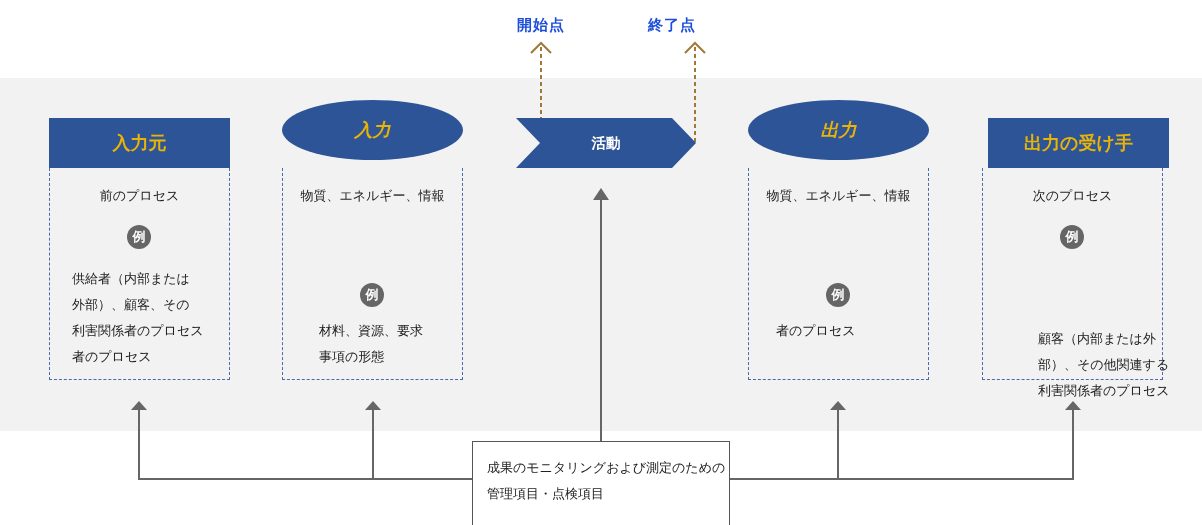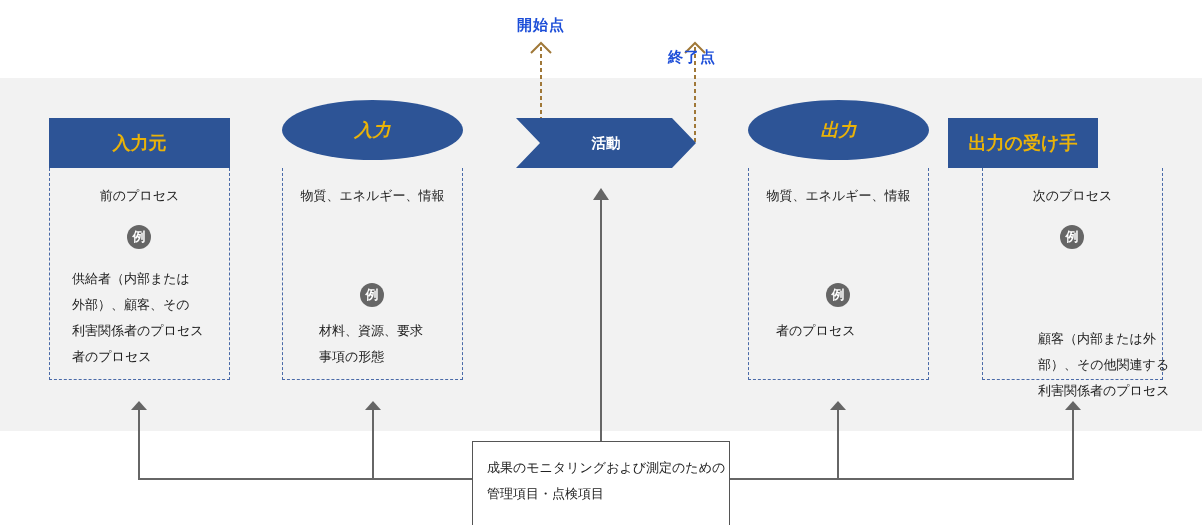--- a/index.html
+++ b/index.html
@@ -50,21 +50,21 @@
   <g fill="#666">
     <polygon points="131,410 147,410 139,401"></polygon>
     <polygon points="365,410 381,410 373,401"></polygon>
     <polygon points="593,200 609,200 601,188"></polygon>
     <polygon points="830,410 846,410 838,401"></polygon>
     <polygon points="1065,410 1081,410 1073,401"></polygon>
   </g>
 </svg>
 
 <div class="label-top" style="left:517px; top:16px;">開始点</div>
-<div class="label-top" style="left:668px; top:16px;margin-top:32px;">終了点</div>
+<div class="label-top" style="left:648px; top:16px;">終了点</div>
 
 <div class="col" style="left:49px; width:181px;"></div>
 <div class="hdr rect-hdr" style="left:49px; width:181px;">入力元</div>
 <div class="txt center" style="left:49px; width:181px; top:183px;">前のプロセス</div>
 <div class="rei" style="left:127px; top:225px;">例</div>
 <div class="txt" style="left:72px; top:266px;">
   <div>供給者（内部または</div>
   <div>外部）、顧客、その</div>
   <div>利害関係者のプロセス</div>
   <div>者のプロセス</div>
@@ -83,21 +83,21 @@
 
 <div class="col" style="left:748px; width:181px;"></div>
 <div class="hdr ell-hdr" style="left:748px; width:181px;">出力</div>
 <div class="txt center" style="left:748px; width:181px; top:183px;">物質、エネルギー、情報</div>
 <div class="rei" style="left:826px; top:283px;">例</div>
 <div class="txt" style="left:776px; top:318px;">
   <div>者のプロセス</div>
 </div>
 
 <div class="col" style="left:982px; width:181px;"></div>
-<div class="hdr rect-hdr" style="left:948px; width:150px;">出力の受け手</div>
+<div class="hdr rect-hdr" style="left:988px; width:181px;">出力の受け手</div>
 <div class="txt center" style="left:982px; width:181px; top:183px;">次のプロセス</div>
 <div class="rei" style="left:1060px; top:225px;">例</div>
 <div class="txt" style="left:1038px; top:282px;margin-top:44px;">
   <div>顧客（内部または外</div>
   <div>部）、その他関連する</div>
   <div>利害関係者のプロセス</div>
 </div>
 
 <div class="monitor">
   <div>成果のモニタリングおよび測定のための</div>

